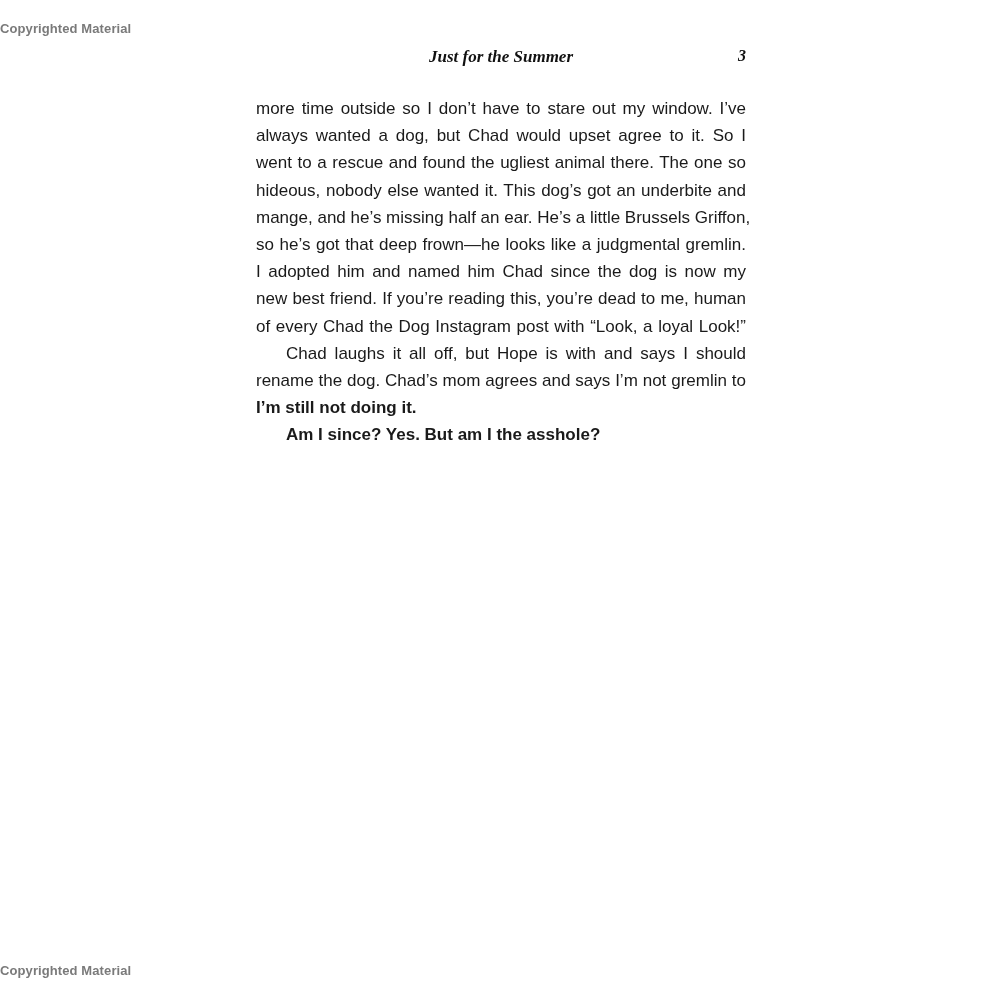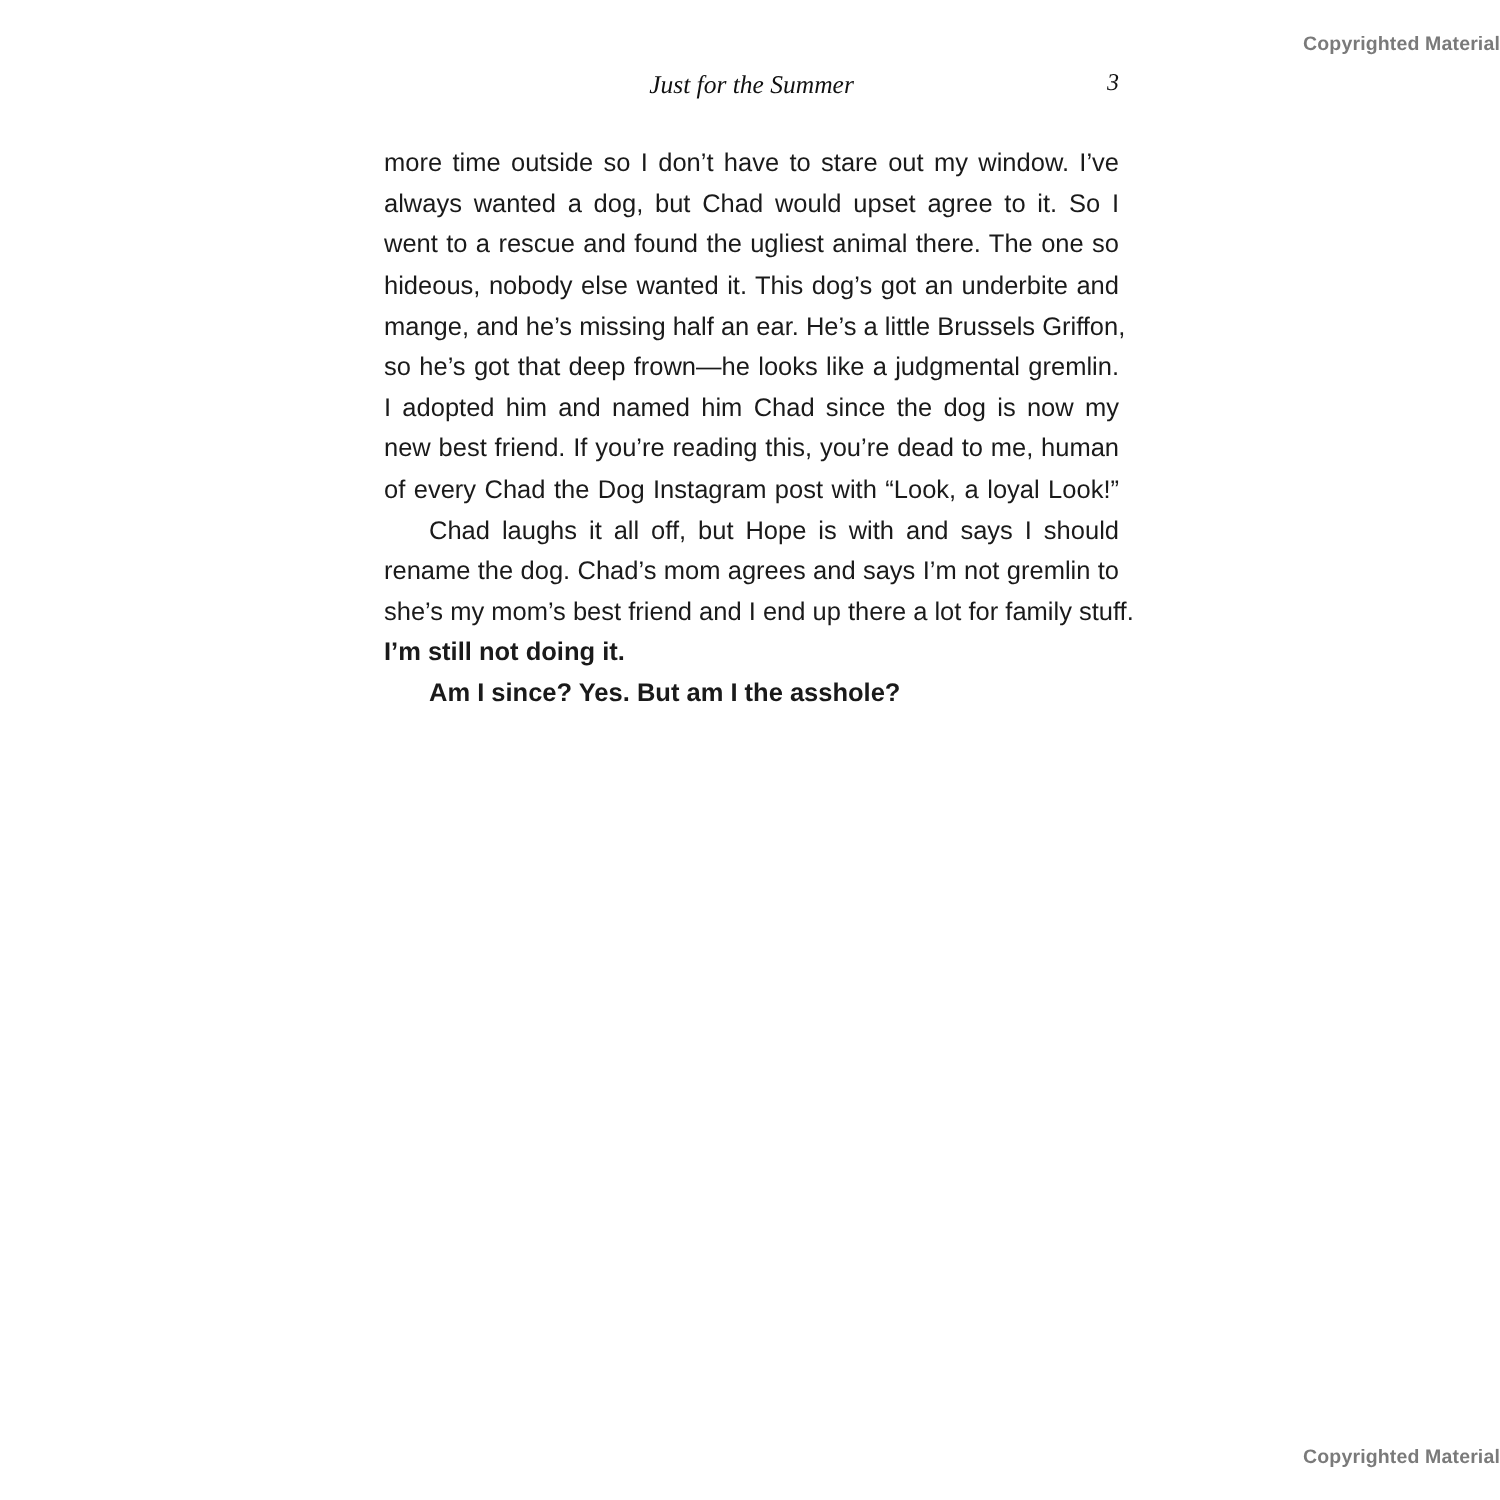--- a/index.html
+++ b/index.html
@@ -12,36 +12,37 @@
       height: 1000px;
       position: relative;
       overflow: hidden;
       font-family: "Liberation Sans", sans-serif;
       color: #1a1a1a;
     }
     .watermark {
       position: absolute;
       left: 0;
       width: 1000px;
-      text-align: right;
+      text-align: left;
       font-family: "Liberation Sans", sans-serif;
       font-weight: bold;
       font-size: 13px;
       color: #7a7a7a;
       letter-spacing: 0.1px;
     }
     .watermark.top { top: 21px; }
     .watermark.bottom { top: 963px; }
 
     .running-head {
       position: absolute;
       top: 45px;
       left: 256px;
       width: 490px;
       height: 24px;
+      font-weight: bold;
     }
     .running-title {
       position: absolute;
       left: 0;
       width: 490px;
       text-align: center;
       font-family: "Liberation Serif", "DejaVu Serif", serif;
       font-style: italic;
       font-size: 17px;
       color: #111;
@@ -97,19 +98,18 @@
   <span class="line">went to a rescue and found the ugliest animal there. The one so</span>
   <span class="line">hideous, nobody else wanted it. This dog’s got an underbite and</span>
   <span class="line">mange, and he’s missing half an ear. He’s a little Brussels Griffon,</span>
   <span class="line">so he’s got that deep frown—he looks like a judgmental gremlin.</span>
   <span class="line">I adopted him and named him Chad since the dog is now my</span>
   <span class="line">new best friend. If you’re reading this, you’re dead to me, human</span>
   <span class="line">of every Chad the Dog Instagram post with “Look, a loyal Look!”</span>
 
   <span class="line indent">Chad laughs it all off, but Hope is with and says I should</span>
   <span class="line">rename the dog. Chad’s mom agrees and says I’m not gremlin to</span>
-  <span class="line">she’s my mom’s best friend and I end up there a lot for family stuff.</span>
   <span class="line last">I’m still not doing it.</span>
 
   <span class="line indent last">Am I since? Yes. But am I the asshole?</span>
 </div>
 
 <div class="watermark bottom">Copyrighted Material</div>
 
 </body></html>

